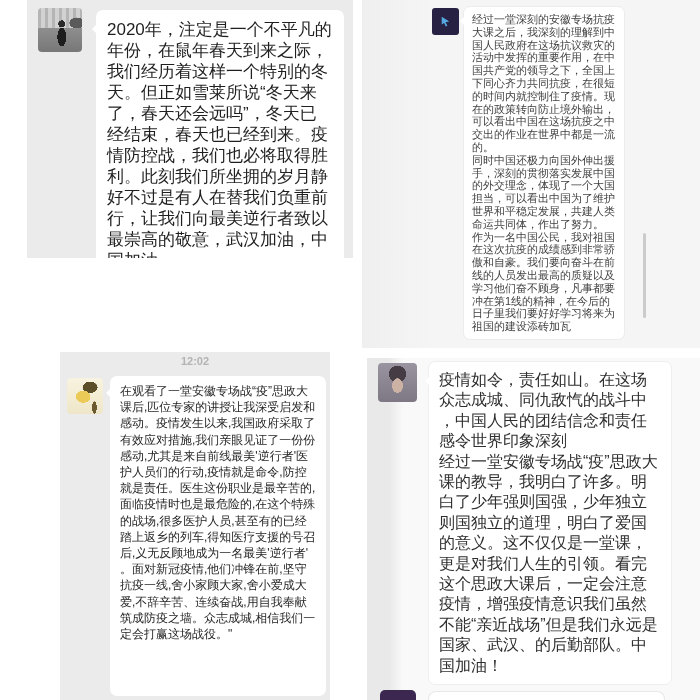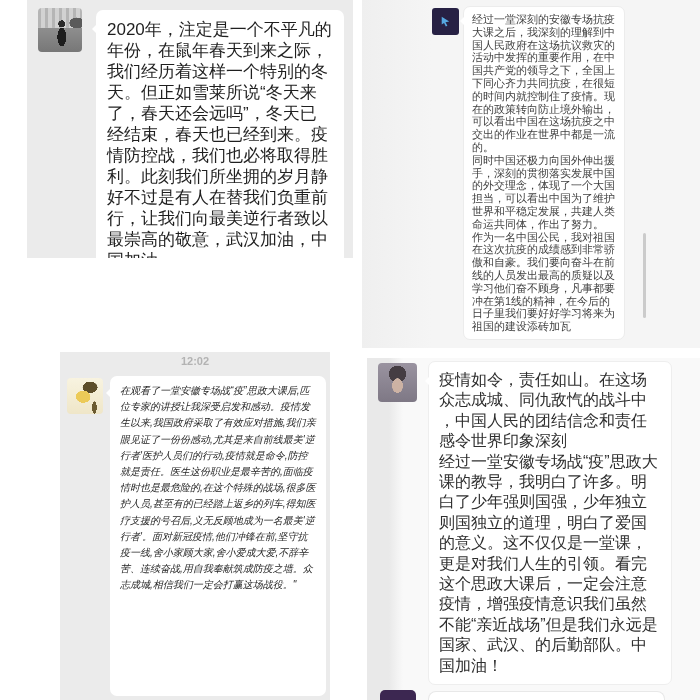--- a/index.html
+++ b/index.html
@@ -48,21 +48,21 @@
   .bub-tl{left:69px;top:10px;width:248px;min-height:330px;padding:9px 11px;}
   .bub-tr{left:101px;top:6px;width:162px;min-height:328px;padding:6px 8px;border:1px solid #ececec;}
   .bub-tr::before{left:-9px;top:9px;border-width:5px;border-right-color:#ffffff;}
   .bub-bl{left:50px;top:24px;width:216px;min-height:320px;padding:7px 10px;}
   .bub-bl::before{top:11px;}
   .bub-br{left:61px;top:3px;width:244px;min-height:320px;padding:8px 10px;border:1px solid #eeeeee;}
 
   .msg{white-space:pre-wrap;word-break:break-all;line-break:anywhere;}
   .msg-tl{font-size:17px;line-height:21px;color:#1f1f1f;}
   .msg-tr{font-size:11px;line-height:12.8px;color:#3f3f3f;}
-  .msg-bl{font-size:10px;line-height:16.2px;color:#262626;font-style:italic;}
+  .msg-bl{font-size:12px;line-height:16.2px;color:#262626;}
   .msg-br{font-size:16px;line-height:20.4px;color:#2e2e2e;}
 
   .timestamp{position:absolute;top:3px;left:0;width:100%;text-align:center;
     font-size:11px;color:#b3b3b3;font-weight:bold;}
 
   .scrollbar{position:absolute;left:281px;top:233px;width:3px;height:85px;
     background:#cbcbcb;border-radius:2px;}
 
   .cut-avatar{position:absolute;border-radius:5px 5px 0 0;}
   .cut-av-tl{left:11px;top:341px;width:44px;height:10px;

